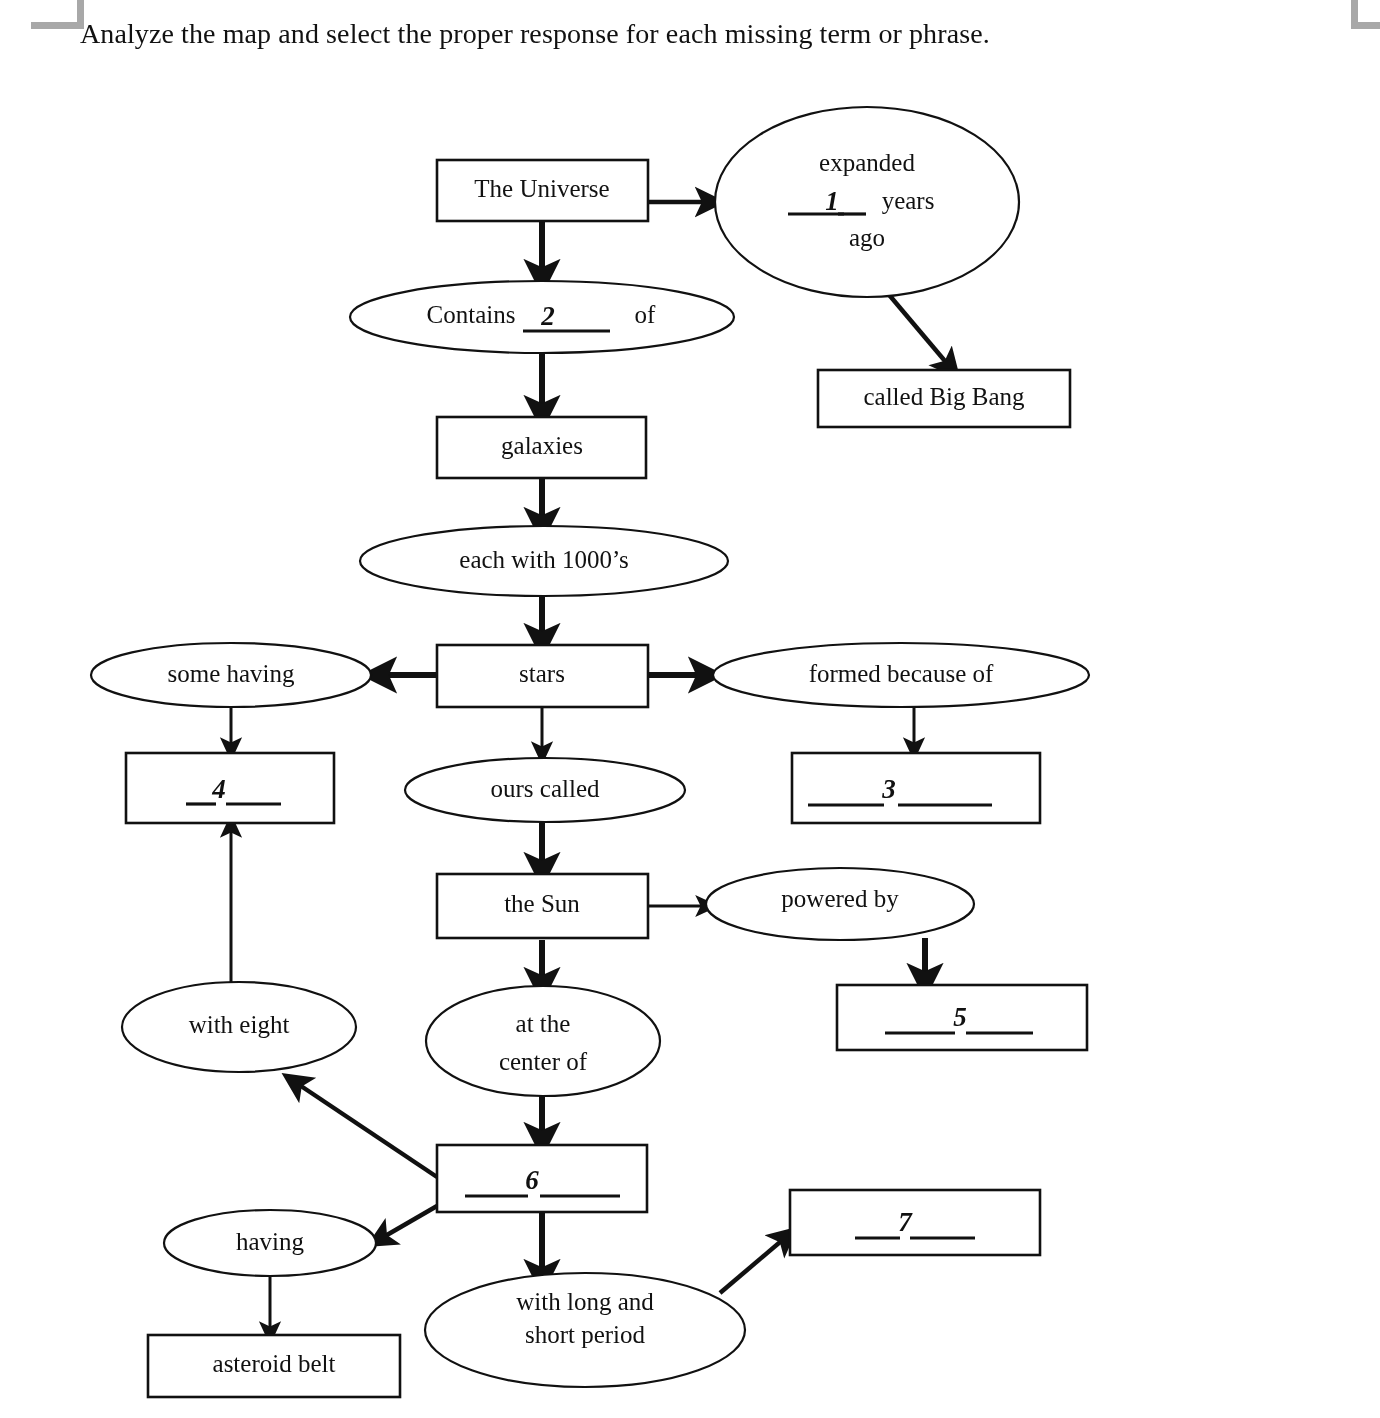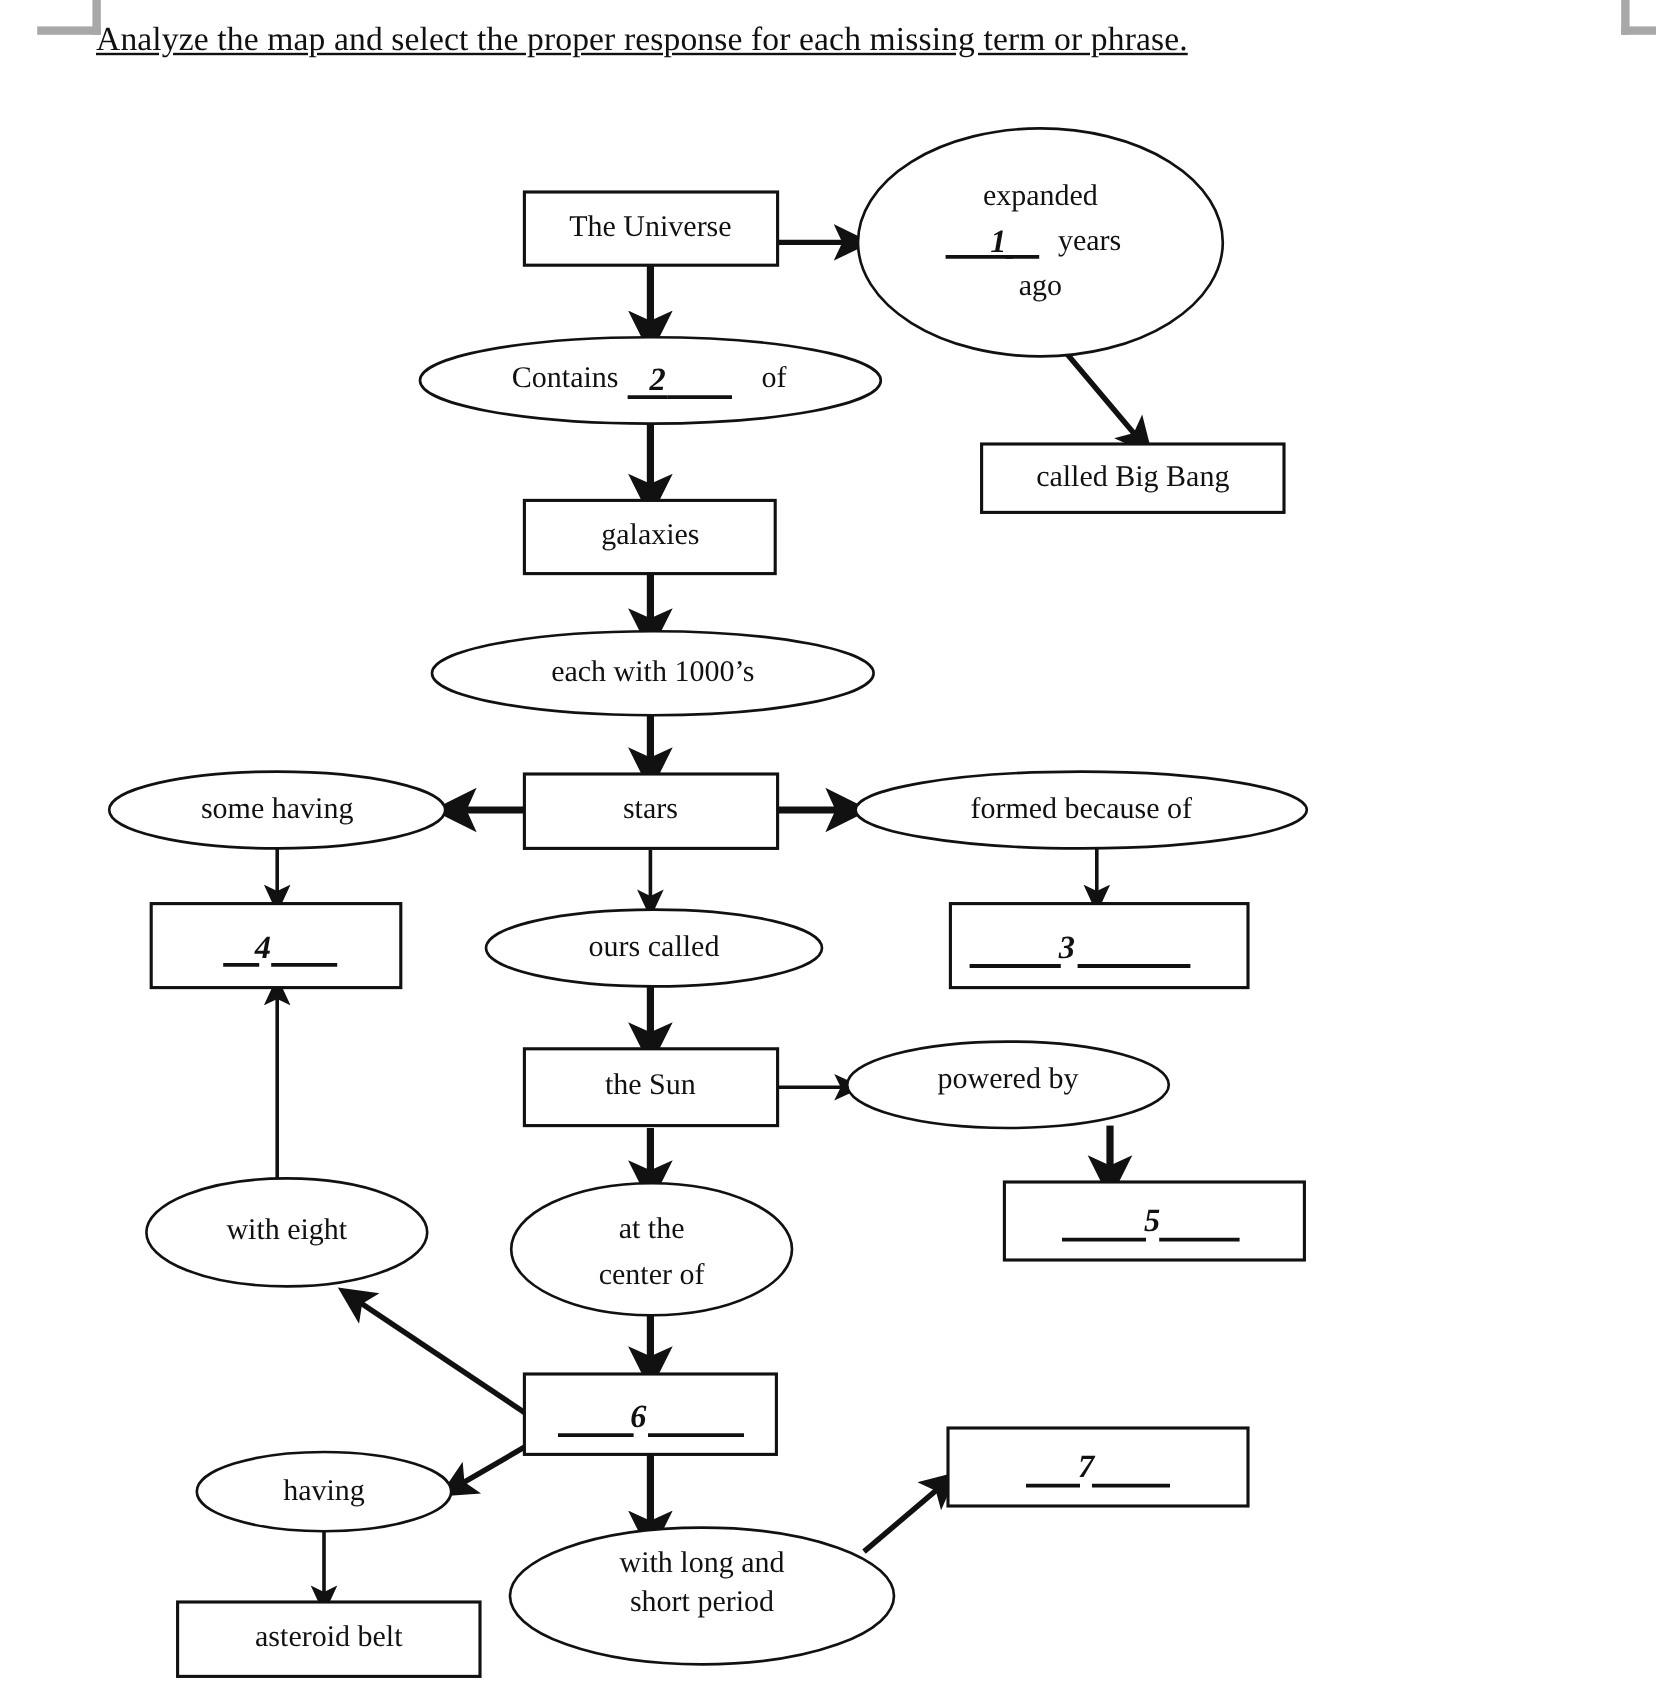--- a/index.html
+++ b/index.html
@@ -30,21 +30,20 @@
     border-width: 0 0 7px 7px;
   }
   #instruction {
     position: absolute;
     left: 80px;
     top: 18px;
     font-size: 28px;
     color: #111;
     white-space: nowrap;
     letter-spacing: 0.1px;
-    text-decoration: underline;
   }
   #map-canvas {
     position: absolute;
     left: 0;
     top: 0;
     width: 1380px;
     height: 1418px;
   }
   .node-text {
     font-family: "Liberation Serif", serif;

